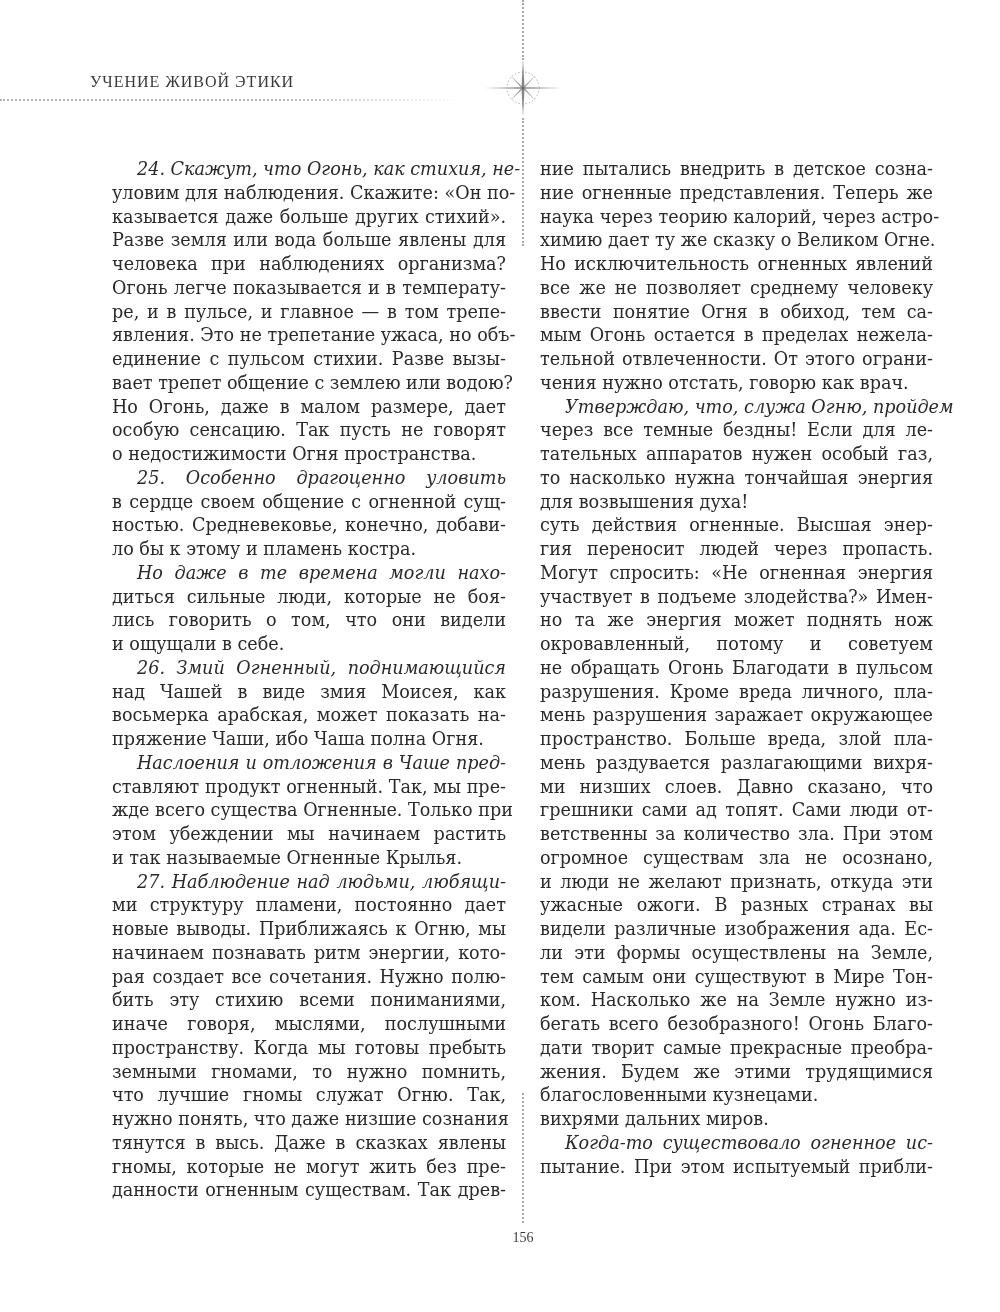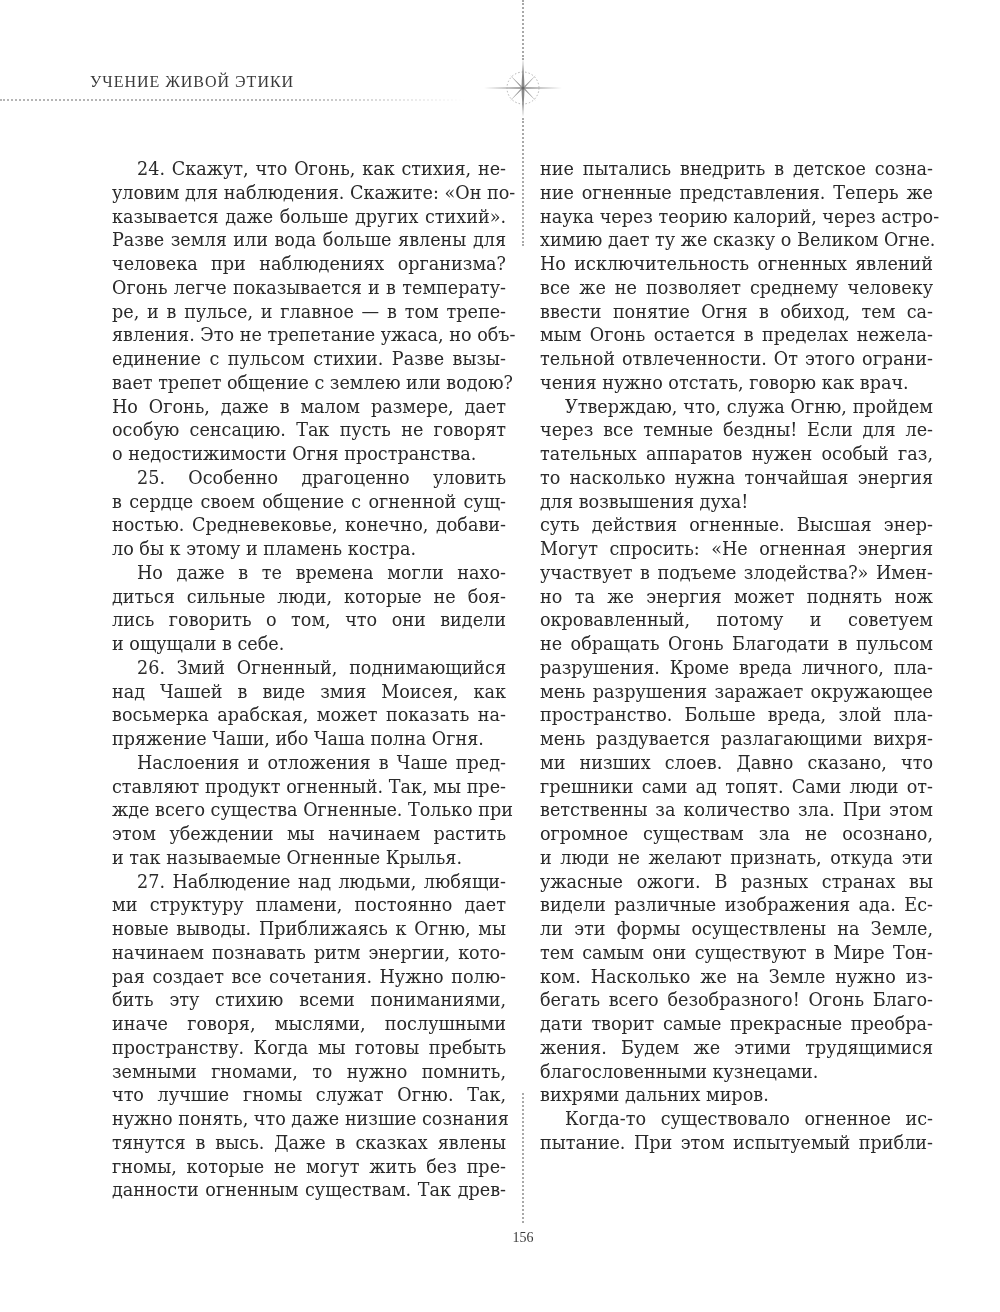--- a/index.html
+++ b/index.html
@@ -15,21 +15,21 @@
   .vrule.top { top: 0; height: 60px; }
   .vrule.mid { top: 118px; height: 128px; }
   .vrule.bottom { top: 1093px; height: 130px; }
   .compass { position: absolute; left: 484px; top: 57px; width: 78px; height: 62px; }
   .column { position: absolute; top: 158px; font-size: 17.6px; line-height: 23.75px; }
   .col-left { left: 112px; width: 394px; }
   .col-right { left: 540px; width: 393px; }
   .line { display: block; white-space: nowrap; text-align: justify; text-align-last: justify;
           height: 23.75px; overflow: visible; }
   .line.last { text-align-last: left; }
-  .line.indent { padding-left: 25px; }
+  .line.indent { padding-left: 25px; font-style: italic; }
   .page-number { position: absolute; left: 0; width: 1046px; top: 1230px; text-align: center;
                  font-family: "Liberation Serif", serif; font-size: 14px; color: #3a3a3a; }
 </style>
 </head>
 <body>
 
 <div class="running-head">УЧЕНИЕ ЖИВОЙ ЭТИКИ</div>
 <div class="head-rule"></div>
 
 <div class="vrule top"></div>
@@ -112,20 +112,21 @@
     <span class="line">ввести понятие Огня в обиход, тем са-</span>
     <span class="line">мым Огонь остается в пределах нежела-</span>
     <span class="line">тельной отвлеченности. От этого ограни-</span>
     <span class="line last">чения нужно отстать, говорю как врач.</span>
     <span class="line indent">Утверждаю, что, служа Огню, пройдем</span>
     <span class="line">через все темные бездны! Если для ле-</span>
     <span class="line">тательных аппаратов нужен особый газ,</span>
     <span class="line">то насколько нужна тончайшая энергия</span>
     <span class="line last">для возвышения духа!</span>
     <span class="line">суть действия огненные. Высшая энер-</span>
+    <span class="line">гия переносит людей через пропасть.</span>
     <span class="line">Могут спросить: «Не огненная энергия</span>
     <span class="line">участвует в подъеме злодейства?» Имен-</span>
     <span class="line">но та же энергия может поднять нож</span>
     <span class="line">окровавленный, потому и советуем</span>
     <span class="line">не обращать Огонь Благодати в пульсом</span>
     <span class="line">разрушения. Кроме вреда личного, пла-</span>
     <span class="line">мень разрушения заражает окружающее</span>
     <span class="line">пространство. Больше вреда, злой пла-</span>
     <span class="line">мень раздувается разлагающими вихря-</span>
     <span class="line">ми низших слоев. Давно сказано, что</span>

